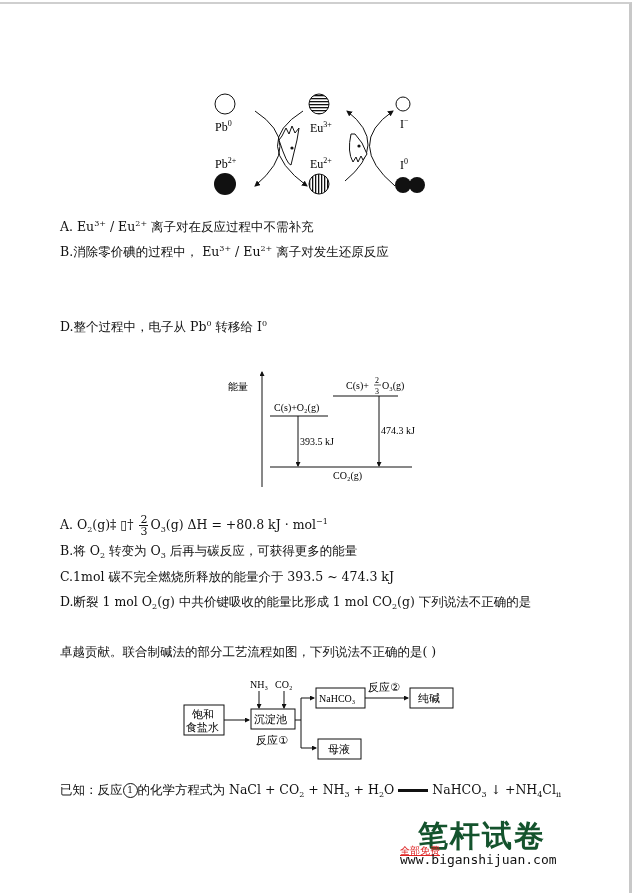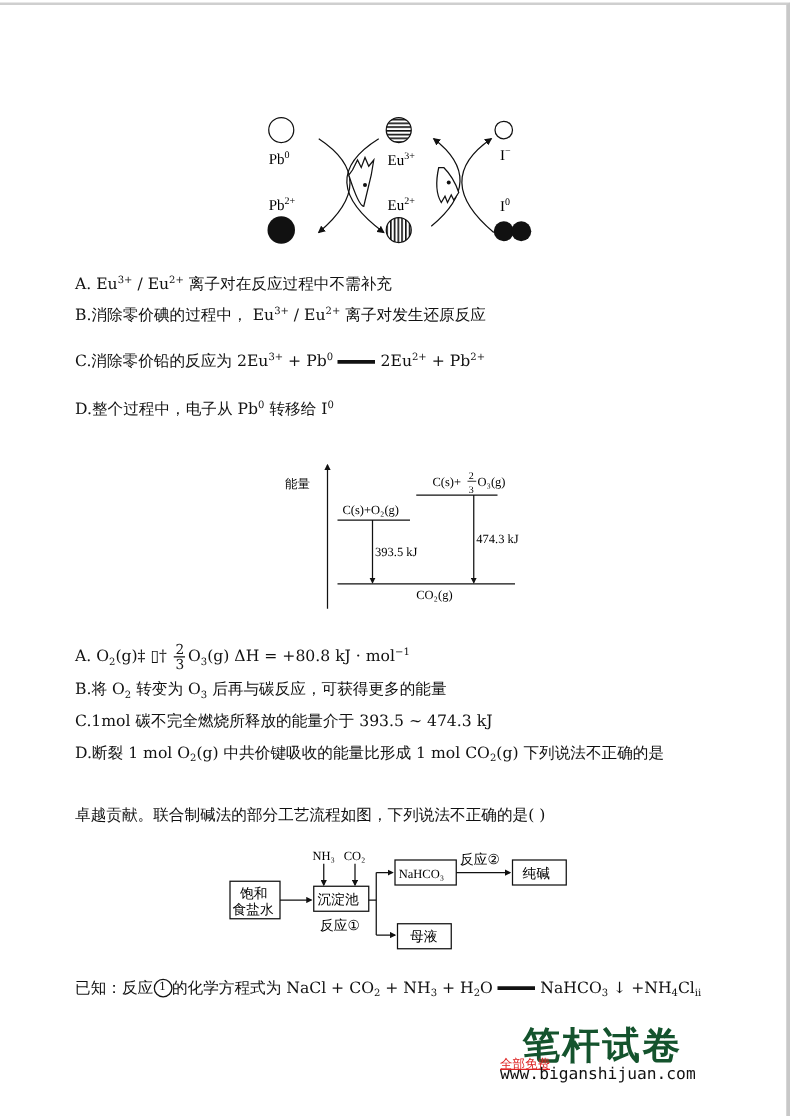--- a/index.html
+++ b/index.html
@@ -53,21 +53,20 @@
     <text x="20" y="45" font-size="12" font-family="Liberation Serif,serif"><tspan>Pb</tspan><tspan font-size="8" dy="-5">0</tspan></text>
     <text x="20" y="82" font-size="12" font-family="Liberation Serif,serif"><tspan>Pb</tspan><tspan font-size="8" dy="-5">2+</tspan></text>
     <text x="115" y="46" font-size="12" font-family="Liberation Serif,serif"><tspan>Eu</tspan><tspan font-size="8" dy="-5">3+</tspan></text>
     <text x="115" y="82" font-size="12" font-family="Liberation Serif,serif"><tspan>Eu</tspan><tspan font-size="8" dy="-5">2+</tspan></text>
     <text x="205" y="42" font-size="12" font-family="Liberation Serif,serif"><tspan>I</tspan><tspan font-size="8" dy="-5">−</tspan></text>
     <text x="205" y="83" font-size="12" font-family="Liberation Serif,serif"><tspan>I</tspan><tspan font-size="8" dy="-5">0</tspan></text>
   </svg>
 
   <div class="line" style="top:212px"><span>A. Eu</span><sup>3+</sup><span> / Eu</span><sup>2+</sup><span> 离子对在反应过程中不需补充</span></div>
   <div class="line" style="top:237px"><span>B.消除零价碘的过程中， Eu</span><sup>3+</sup><span> / Eu</span><sup>2+</sup><span> 离子对发生还原反应</span></div>
-  <div class="line" style="top:274px"><span>C.消除零价铅的反应为 2Eu</span><sup>3+</sup><span> + Pb</span><sup>0</sup><span class="eqbar"></span><span>2Eu</span><sup>2+</sup><span> + Pb</span><sup>2+</sup></div>
   <div class="line" style="top:312px"><span>D.整个过程中，电子从 Pb</span><sup>0</sup><span> 转移给 I</span><sup>0</sup></div>
 
 
   <svg class="svgbox" style="left:200px;top:363px" width="220" height="125" viewBox="0 0 220 125">
     <defs>
         <marker id="arr2" markerWidth="5" markerHeight="5" refX="4" refY="2.5" orient="auto">
           <path d="M0,0 L5,2.5 L0,5 z" fill="#111"></path>
         </marker>
       </defs>
     <line x1="62" y1="120" x2="62" y2="5" stroke="#111" stroke-width="1" marker-end="url(#arr2)"></line>

